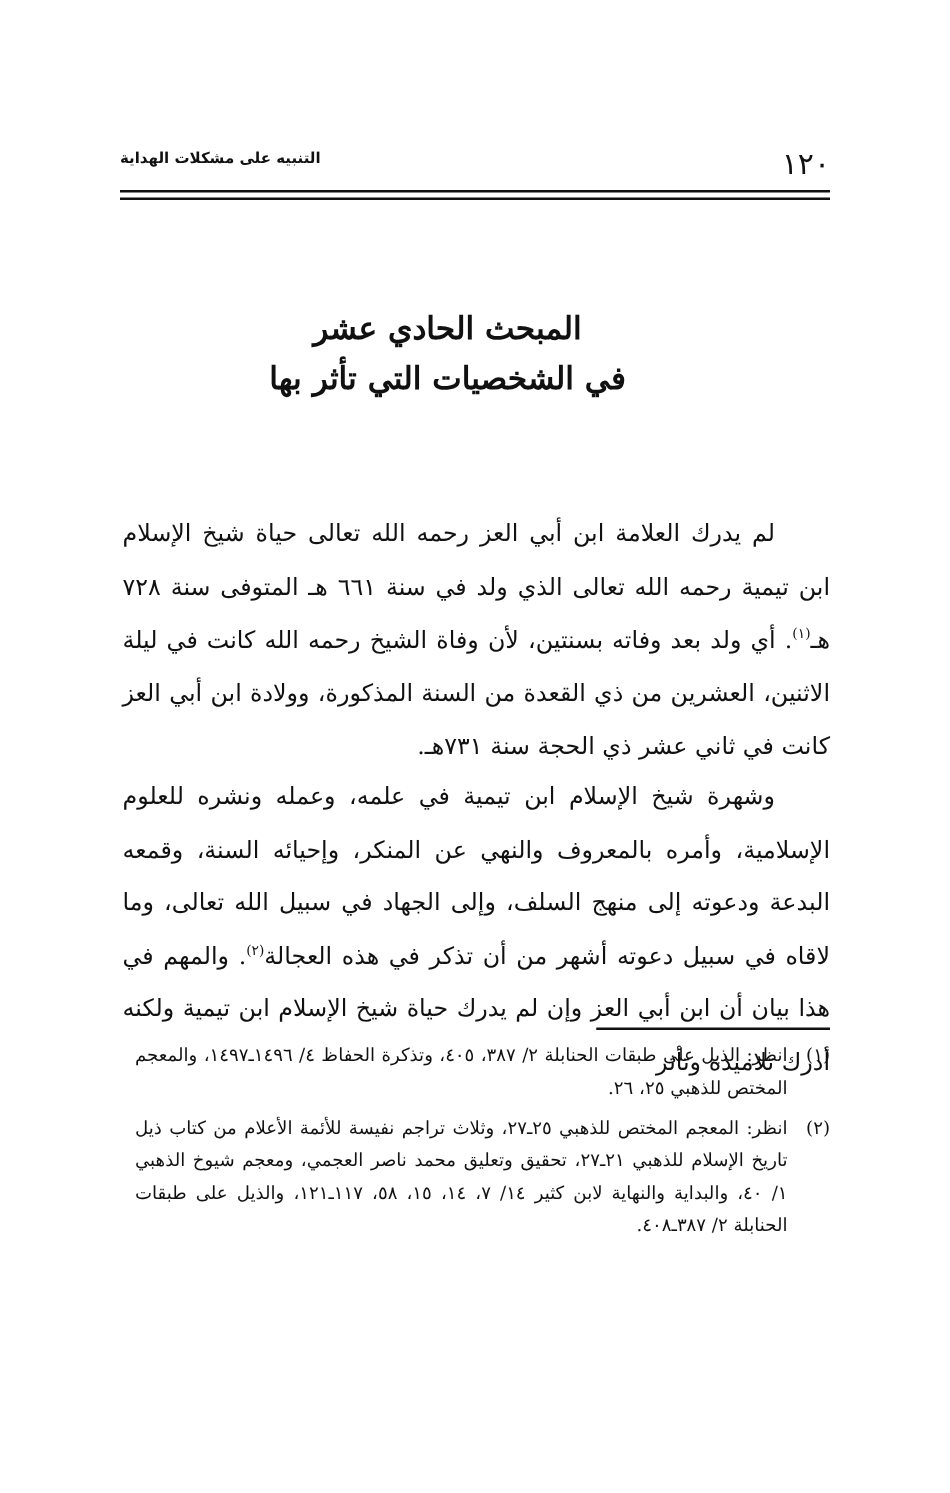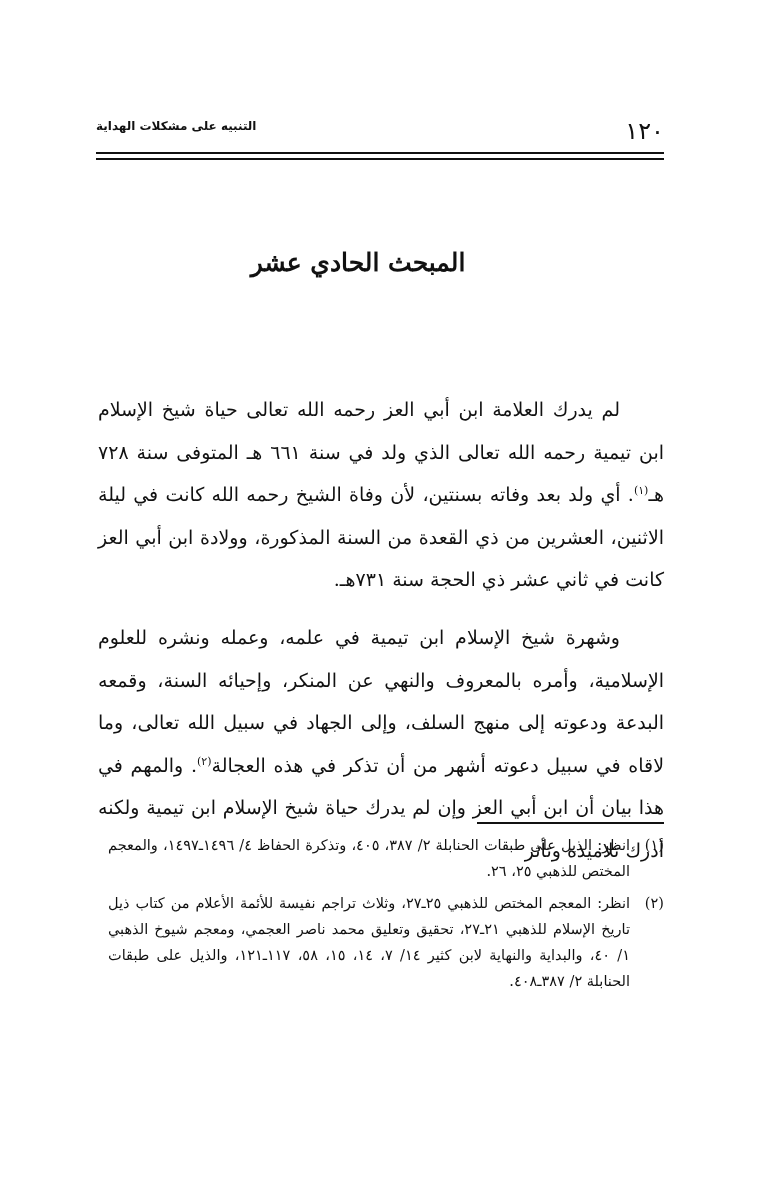--- a/index.html
+++ b/index.html
@@ -8,21 +8,21 @@
   .running-head { position:absolute; left:96px; top:117px; width:568px; height:30px; direction:rtl; }
   .page-number { position:absolute; right:0; top:0; font-size:24px; font-family:"DejaVu Sans", sans-serif; }
   .running-title { position:absolute; left:0; top:2px; font-size:12px; font-weight:bold; font-family:"DejaVu Sans", sans-serif; }
   .rule { position:absolute; left:96px; width:568px; height:2px; background:#111; }
   .rule.r1 { top:152px; }
   .rule.r2 { top:158px; }
   .chapter-title { position:absolute; left:0; width:716px; text-align:center; direction:rtl; font-weight:bold; font-size:25px; }
   .chapter-title.t1 { top:248px; }
   .chapter-title.t2 { top:288px; }
   .body { position:absolute; left:98px; width:566px; direction:rtl; text-align:justify; font-size:19px; line-height:42.5px; }
-  .p1 { top:388px; }
+  .p1 { top:406px; }
   .p2 { top:616px; }
   .body p { margin:0; text-indent:44px; text-align-last:right; }
   .footnote-rule { position:absolute; left:477px; top:822px; width:187px; height:2px; background:#111; }
   .footnotes { position:absolute; left:108px; top:832px; width:556px; direction:rtl; font-size:14.5px; line-height:26px; text-align:justify; }
   .fn { margin:0 0 6px 0; padding-right:34px; position:relative; text-align-last:right; }
   .fn-num { position:absolute; right:0; top:0; }
   sup { font-size:11px; line-height:0; }
 </style>
 </head>
 <body>
@@ -30,20 +30,21 @@
 <div class="page">
 
   <div class="running-head">
     <span class="page-number">١٢٠</span>
     <span class="running-title">التنبيه على مشكلات الهداية</span>
   </div>
   <div class="rule r1"></div>
   <div class="rule r2"></div>
 
   <div class="chapter-title t1">المبحث الحادي عشر</div>
+  <div class="chapter-title t2">في الشخصيات التي تأثر بها</div>
 
   <div class="body p1">
     <p><span>لم يدرك العلامة ابن أبي العز رحمه الله تعالى حياة شيخ الإسلام ابن تيمية رحمه الله تعالى الذي ولد في سنة ٦٦١ هـ المتوفى سنة ٧٢٨ هـ</span><sup>(١)</sup><span>. أي ولد بعد وفاته بسنتين، لأن وفاة الشيخ رحمه الله كانت في ليلة الاثنين، العشرين من ذي القعدة من السنة المذكورة، وولادة ابن أبي العز كانت في ثاني عشر ذي الحجة سنة ٧٣١هـ.</span></p>
   </div>
 
   <div class="body p2">
     <p><span>وشهرة شيخ الإسلام ابن تيمية في علمه، وعمله ونشره للعلوم الإسلامية، وأمره بالمعروف والنهي عن المنكر، وإحيائه السنة، وقمعه البدعة ودعوته إلى منهج السلف، وإلى الجهاد في سبيل الله تعالى، وما لاقاه في سبيل دعوته أشهر من أن تذكر في هذه العجالة</span><sup>(٢)</sup><span>. والمهم في هذا بيان أن ابن أبي العز وإن لم يدرك حياة شيخ الإسلام ابن تيمية ولكنه أدرك تلاميذه وتأثر</span></p>
   </div>
 
   <div class="footnote-rule"></div>

